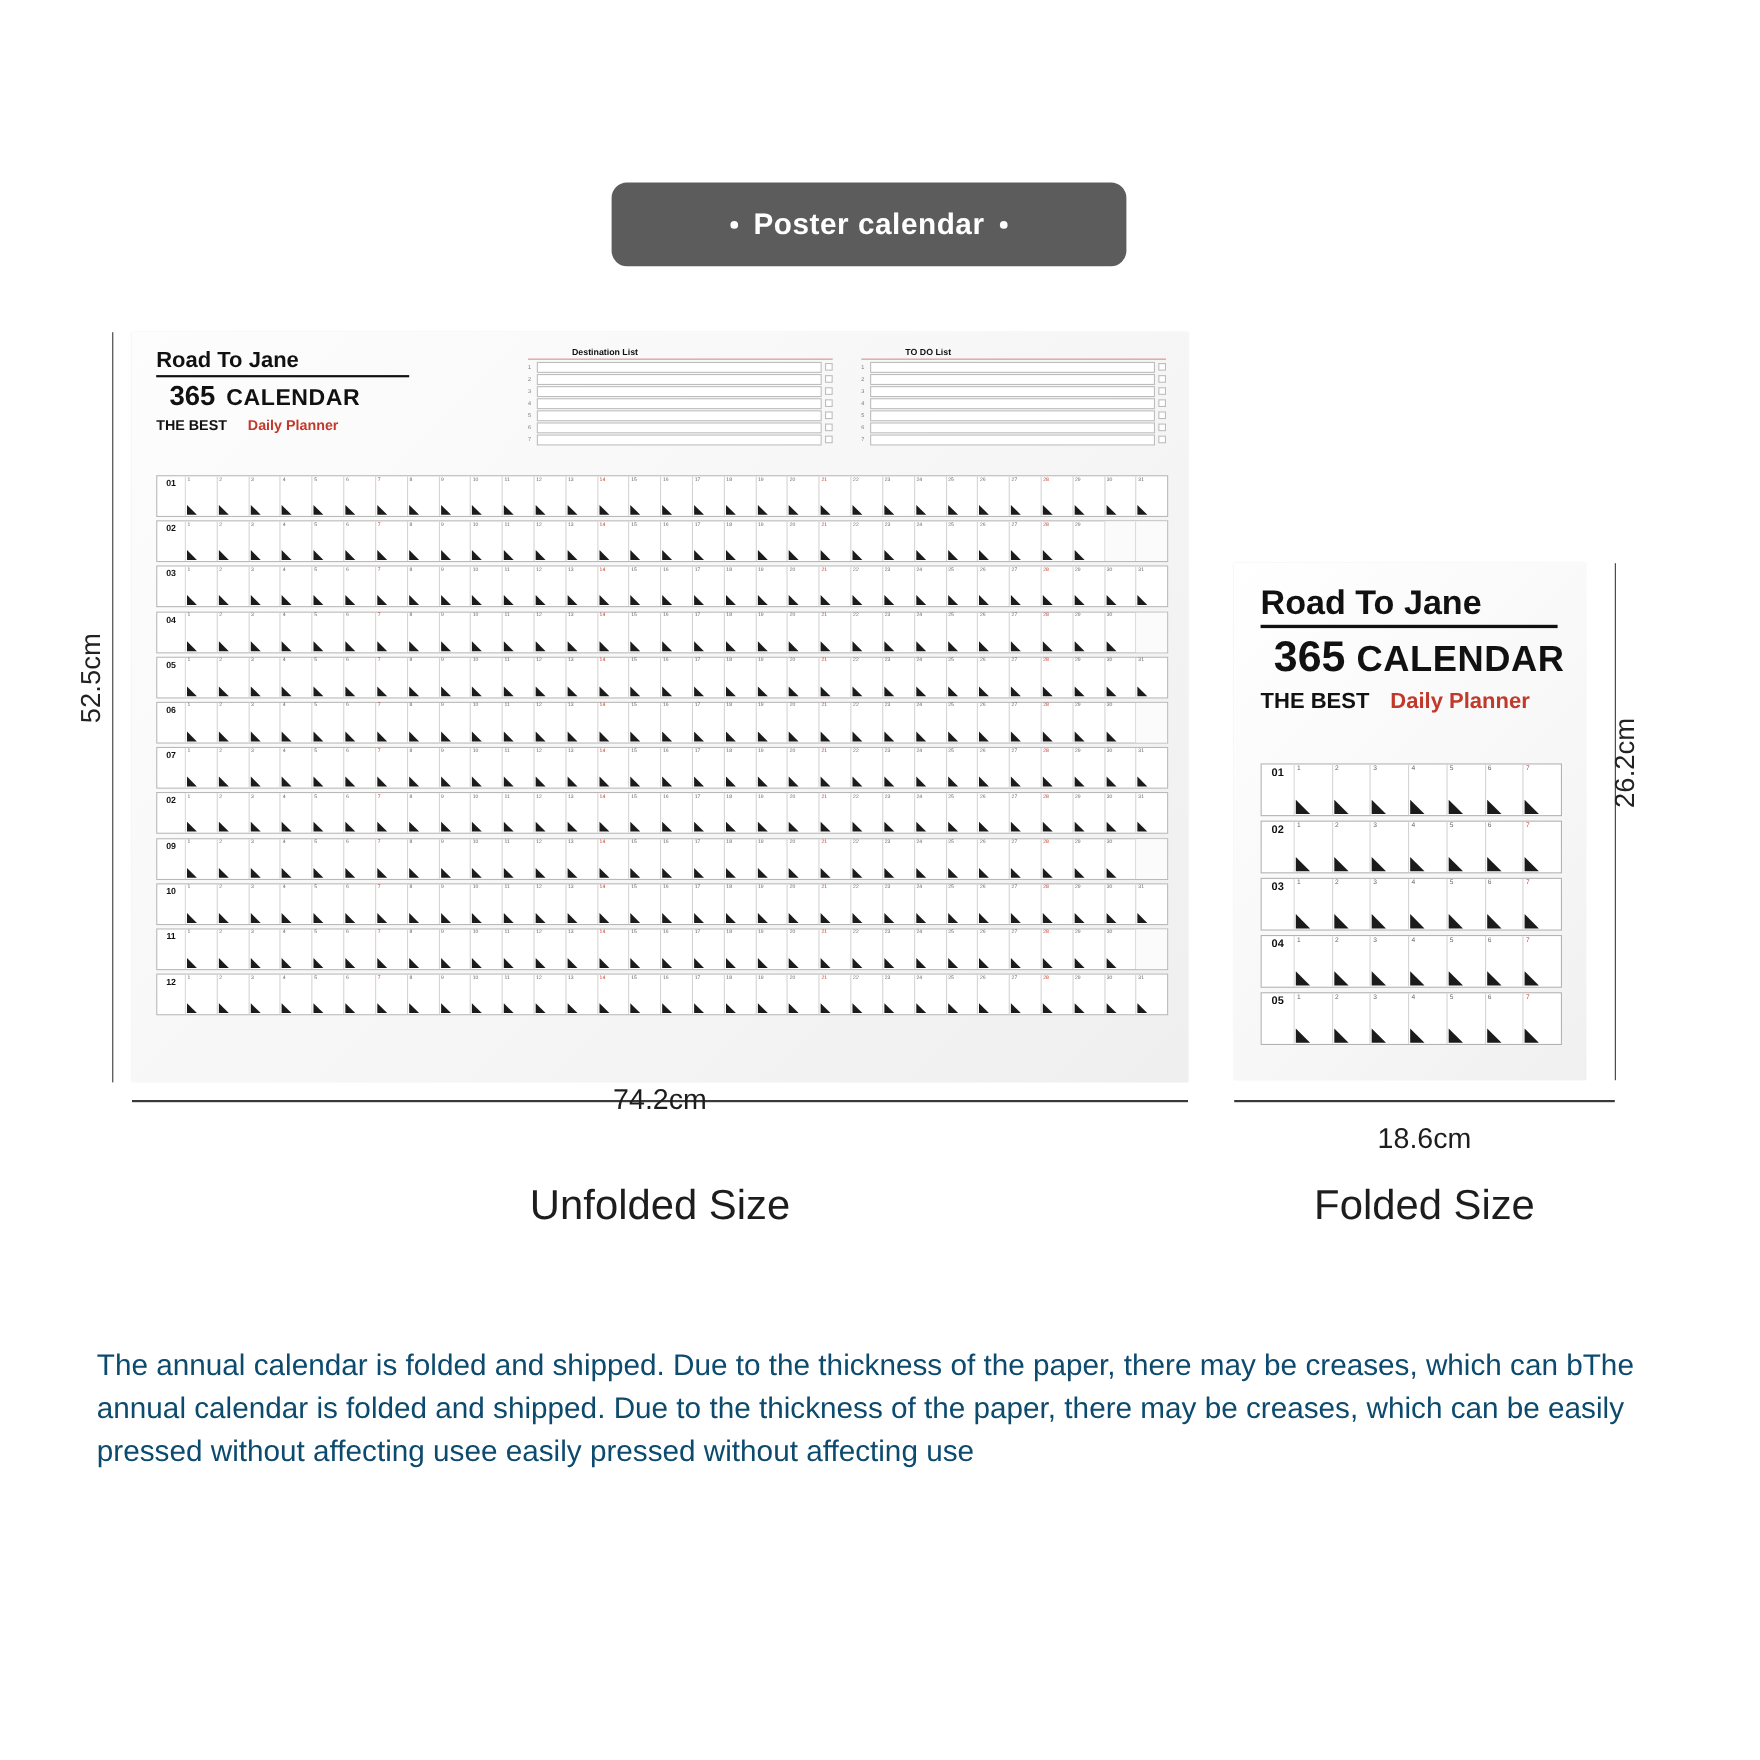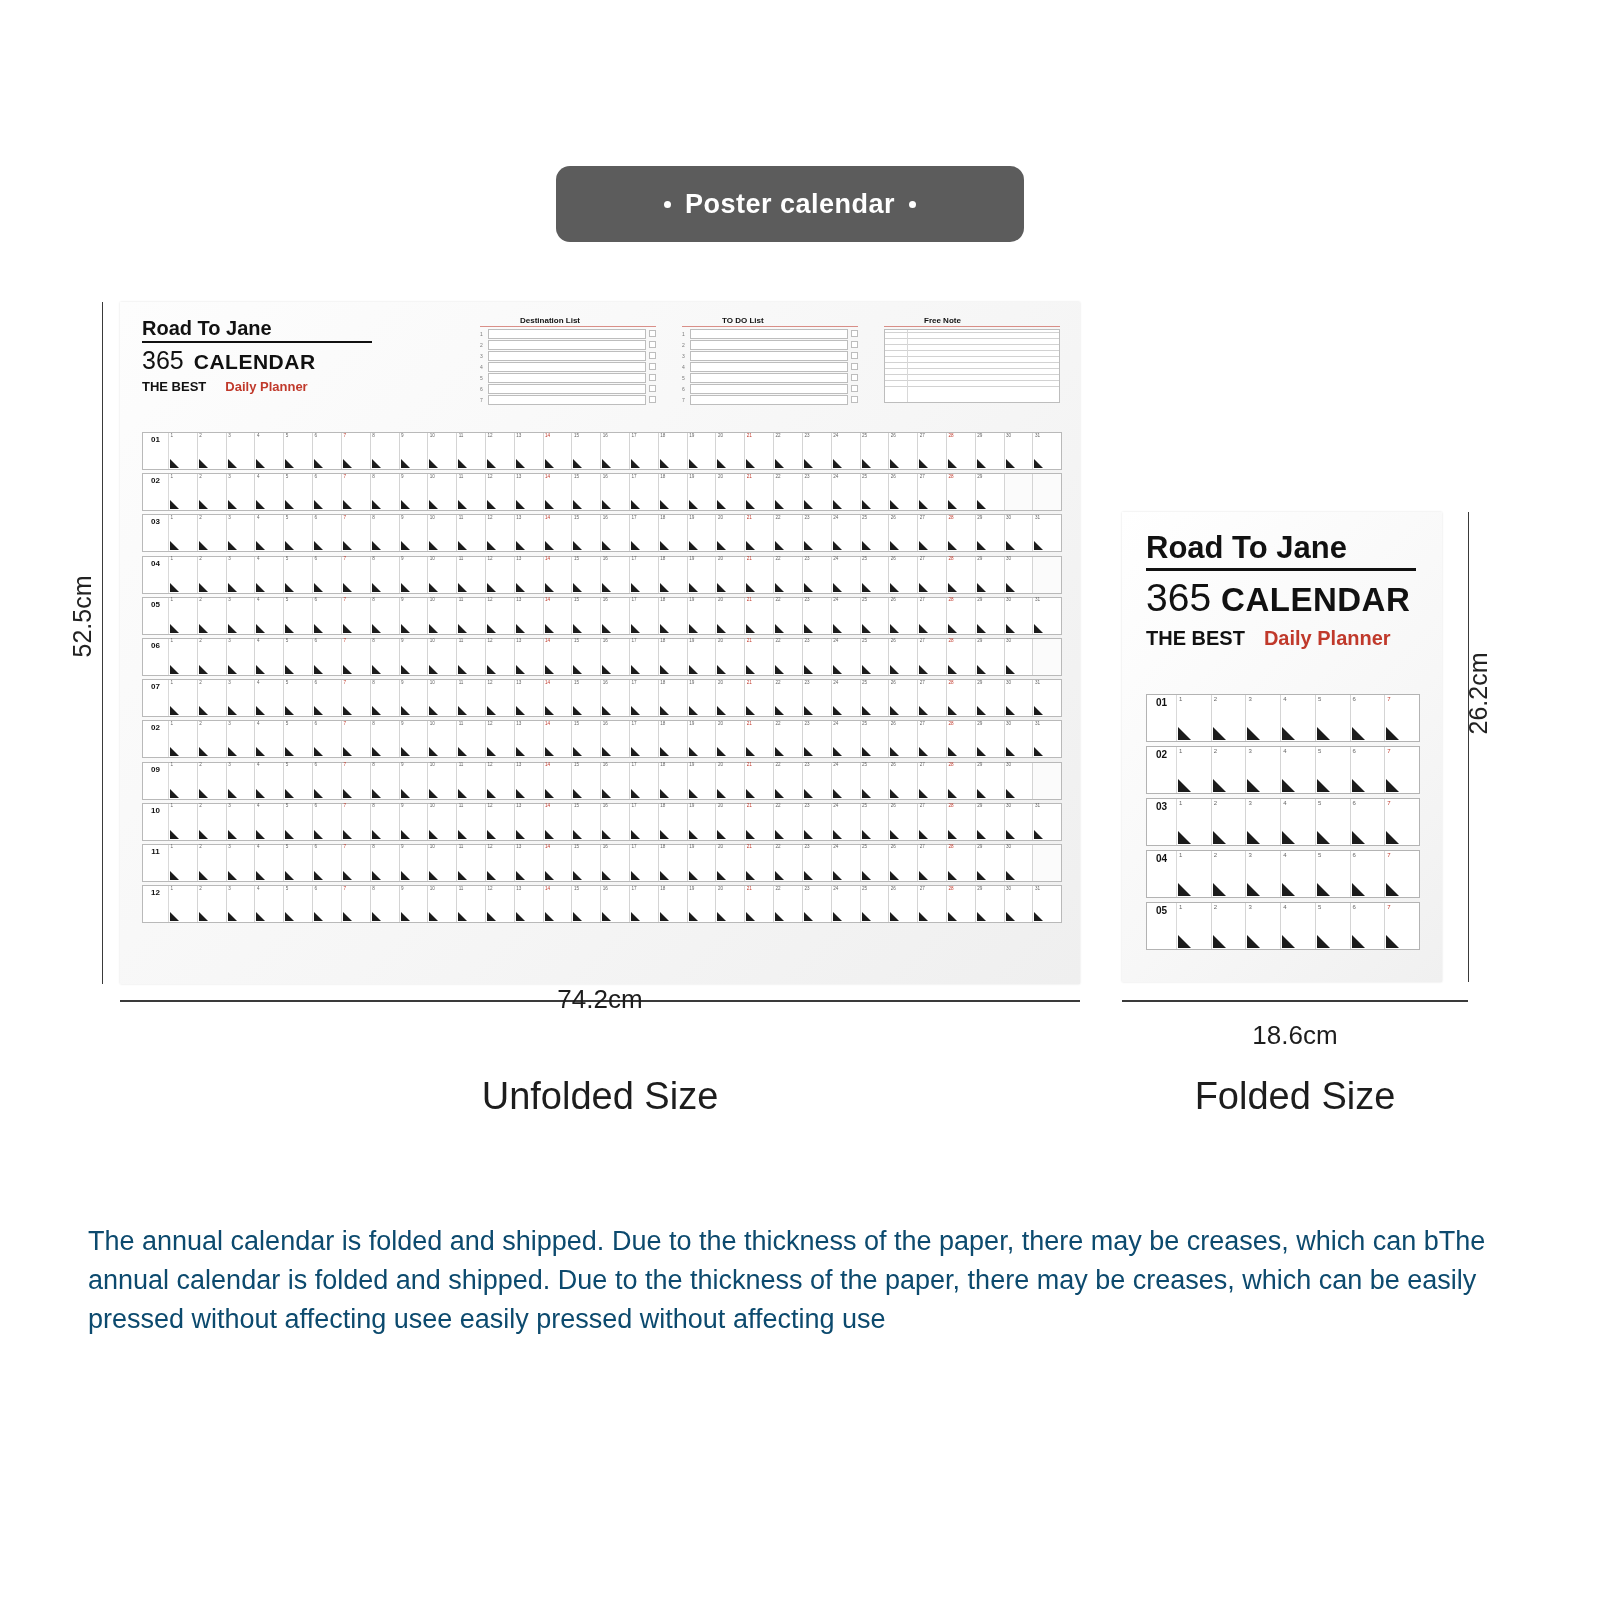--- a/index.html
+++ b/index.html
@@ -74,21 +74,21 @@
     color: #111;
     line-height: 1.05;
     white-space: nowrap;
   }
   .ph .rule {
     background: #111;
     height: 2px;
     width: 100%;
   }
   .ph .line2 { display: flex; align-items: baseline; gap: 10px; white-space: nowrap; }
-  .ph .num { font-weight: normal; color: #111; }
+  .ph .num { font-weight: bold; color: #111; margin-left: 12px; }
   .ph .cal { font-weight: bold; color: #111; letter-spacing: 0.5px; }
   .ph .line3 { display: flex; align-items: baseline; gap: 19px; white-space: nowrap; }
   .ph .best { font-weight: bold; color: #111; }
   .ph .daily { font-weight: bold; color: #c0392b; }
 
   
   .u-head { left: 22px; top: 16px; width: 230px; }
   .u-head .brand { font-size: 20px; }
   .u-head .rule { margin: 2px 0 3px; }
   .u-head .num { font-size: 25px; }
@@ -386,39 +386,20 @@
             <span class="idx">6</span>
             <span class="field"></span>
             <span class="chk"></span>
           </div>
           <div class="np-row">
             <span class="idx">7</span>
             <span class="field"></span>
             <span class="chk"></span>
           </div>
         </div>
-    </div>
-    <div class="note-panel">
-      <div class="np-title">Free Note</div>
-      <div class="np-underline"></div>
-      <div class="free-note-box">
-        <div class="vline"></div>
-        <div class="free-note-lines" id="freenote-lines">
-            <div class="fl"></div>
-            <div class="fl"></div>
-            <div class="fl"></div>
-            <div class="fl"></div>
-            <div class="fl"></div>
-            <div class="fl"></div>
-            <div class="fl"></div>
-            <div class="fl"></div>
-            <div class="fl"></div>
-            <div class="fl"></div>
-          </div>
-      </div>
     </div>
   </div>
 
   <div class="months u-months" id="unfolded-months">
       <div class="month-row">
         <div class="month-label">01</div>
         <div class="days">
           <div class="day-cell">
             <span class="dn">1</span>
             <span class="tri"></span>

